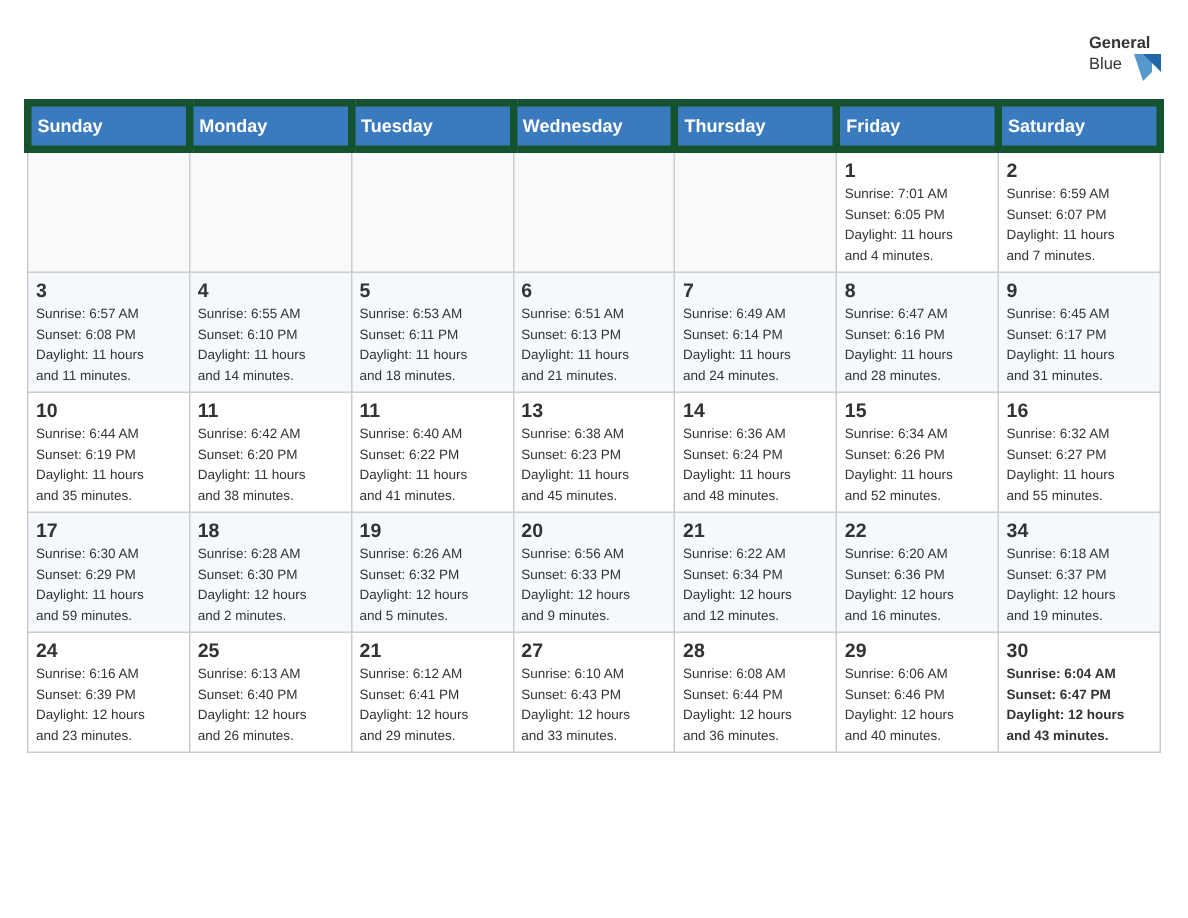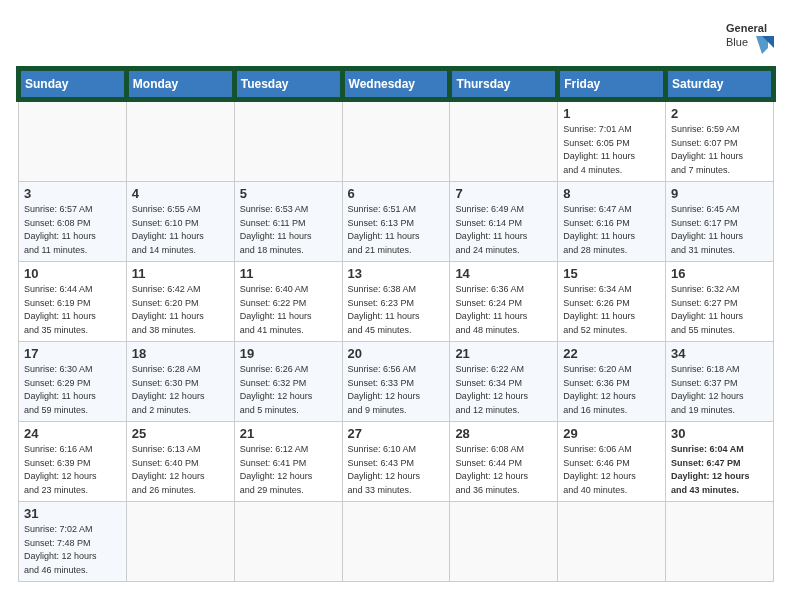--- a/index.html
+++ b/index.html
@@ -328,29 +328,14 @@
 and 40 minutes.</div>
         </td>
         <td>
           <span class="day-number">30</span>
           <div class="day-info" style="white-space: pre-line; font-weight: bold;">Sunrise: 6:04 AM
 Sunset: 6:47 PM
 Daylight: 12 hours
 and 43 minutes.</div>
         </td>
       </tr>
-      <tr class="last-row">
-        <td>
-          <span class="day-number">31</span>
-          <div class="day-info" style="white-space: pre-line;">Sunrise: 7:02 AM
-Sunset: 7:48 PM
-Daylight: 12 hours
-and 46 minutes.</div>
-        </td>
-        <td class="empty-cell"></td>
-        <td class="empty-cell"></td>
-        <td class="empty-cell"></td>
-        <td class="empty-cell"></td>
-        <td class="empty-cell"></td>
-        <td class="empty-cell"></td>
-      </tr>
     </tbody>
 </table>
 
 </body></html>

